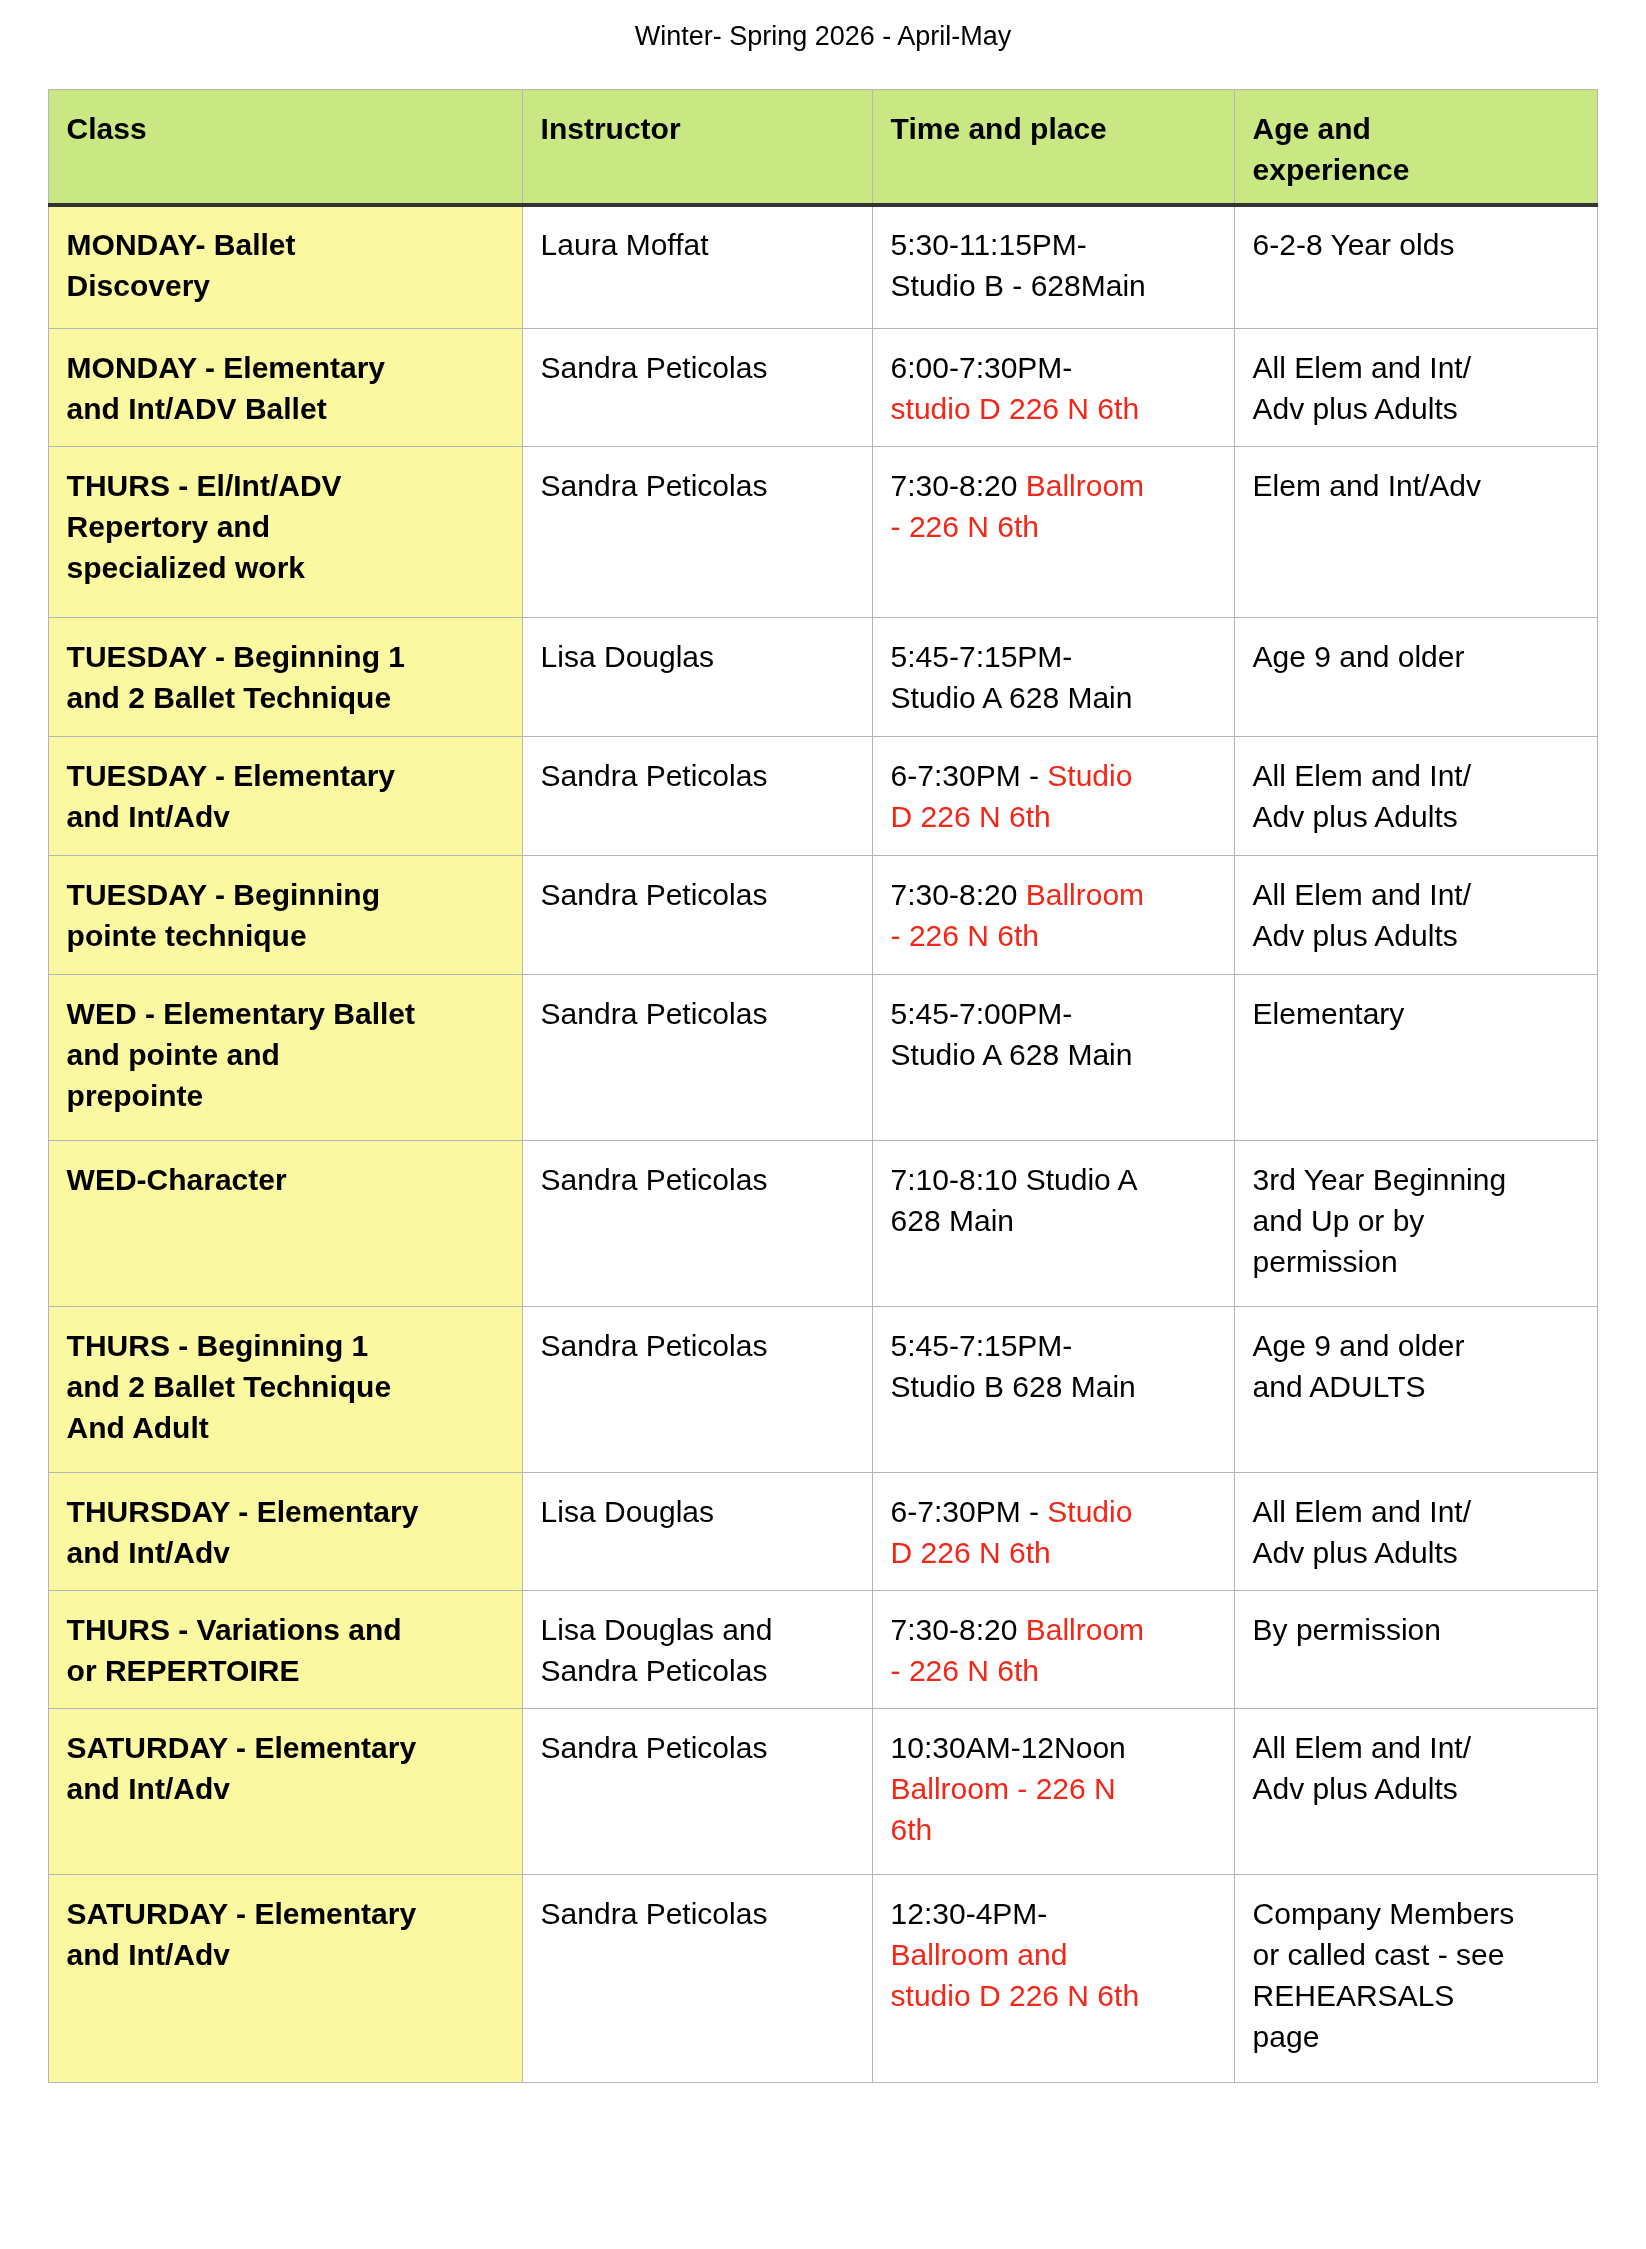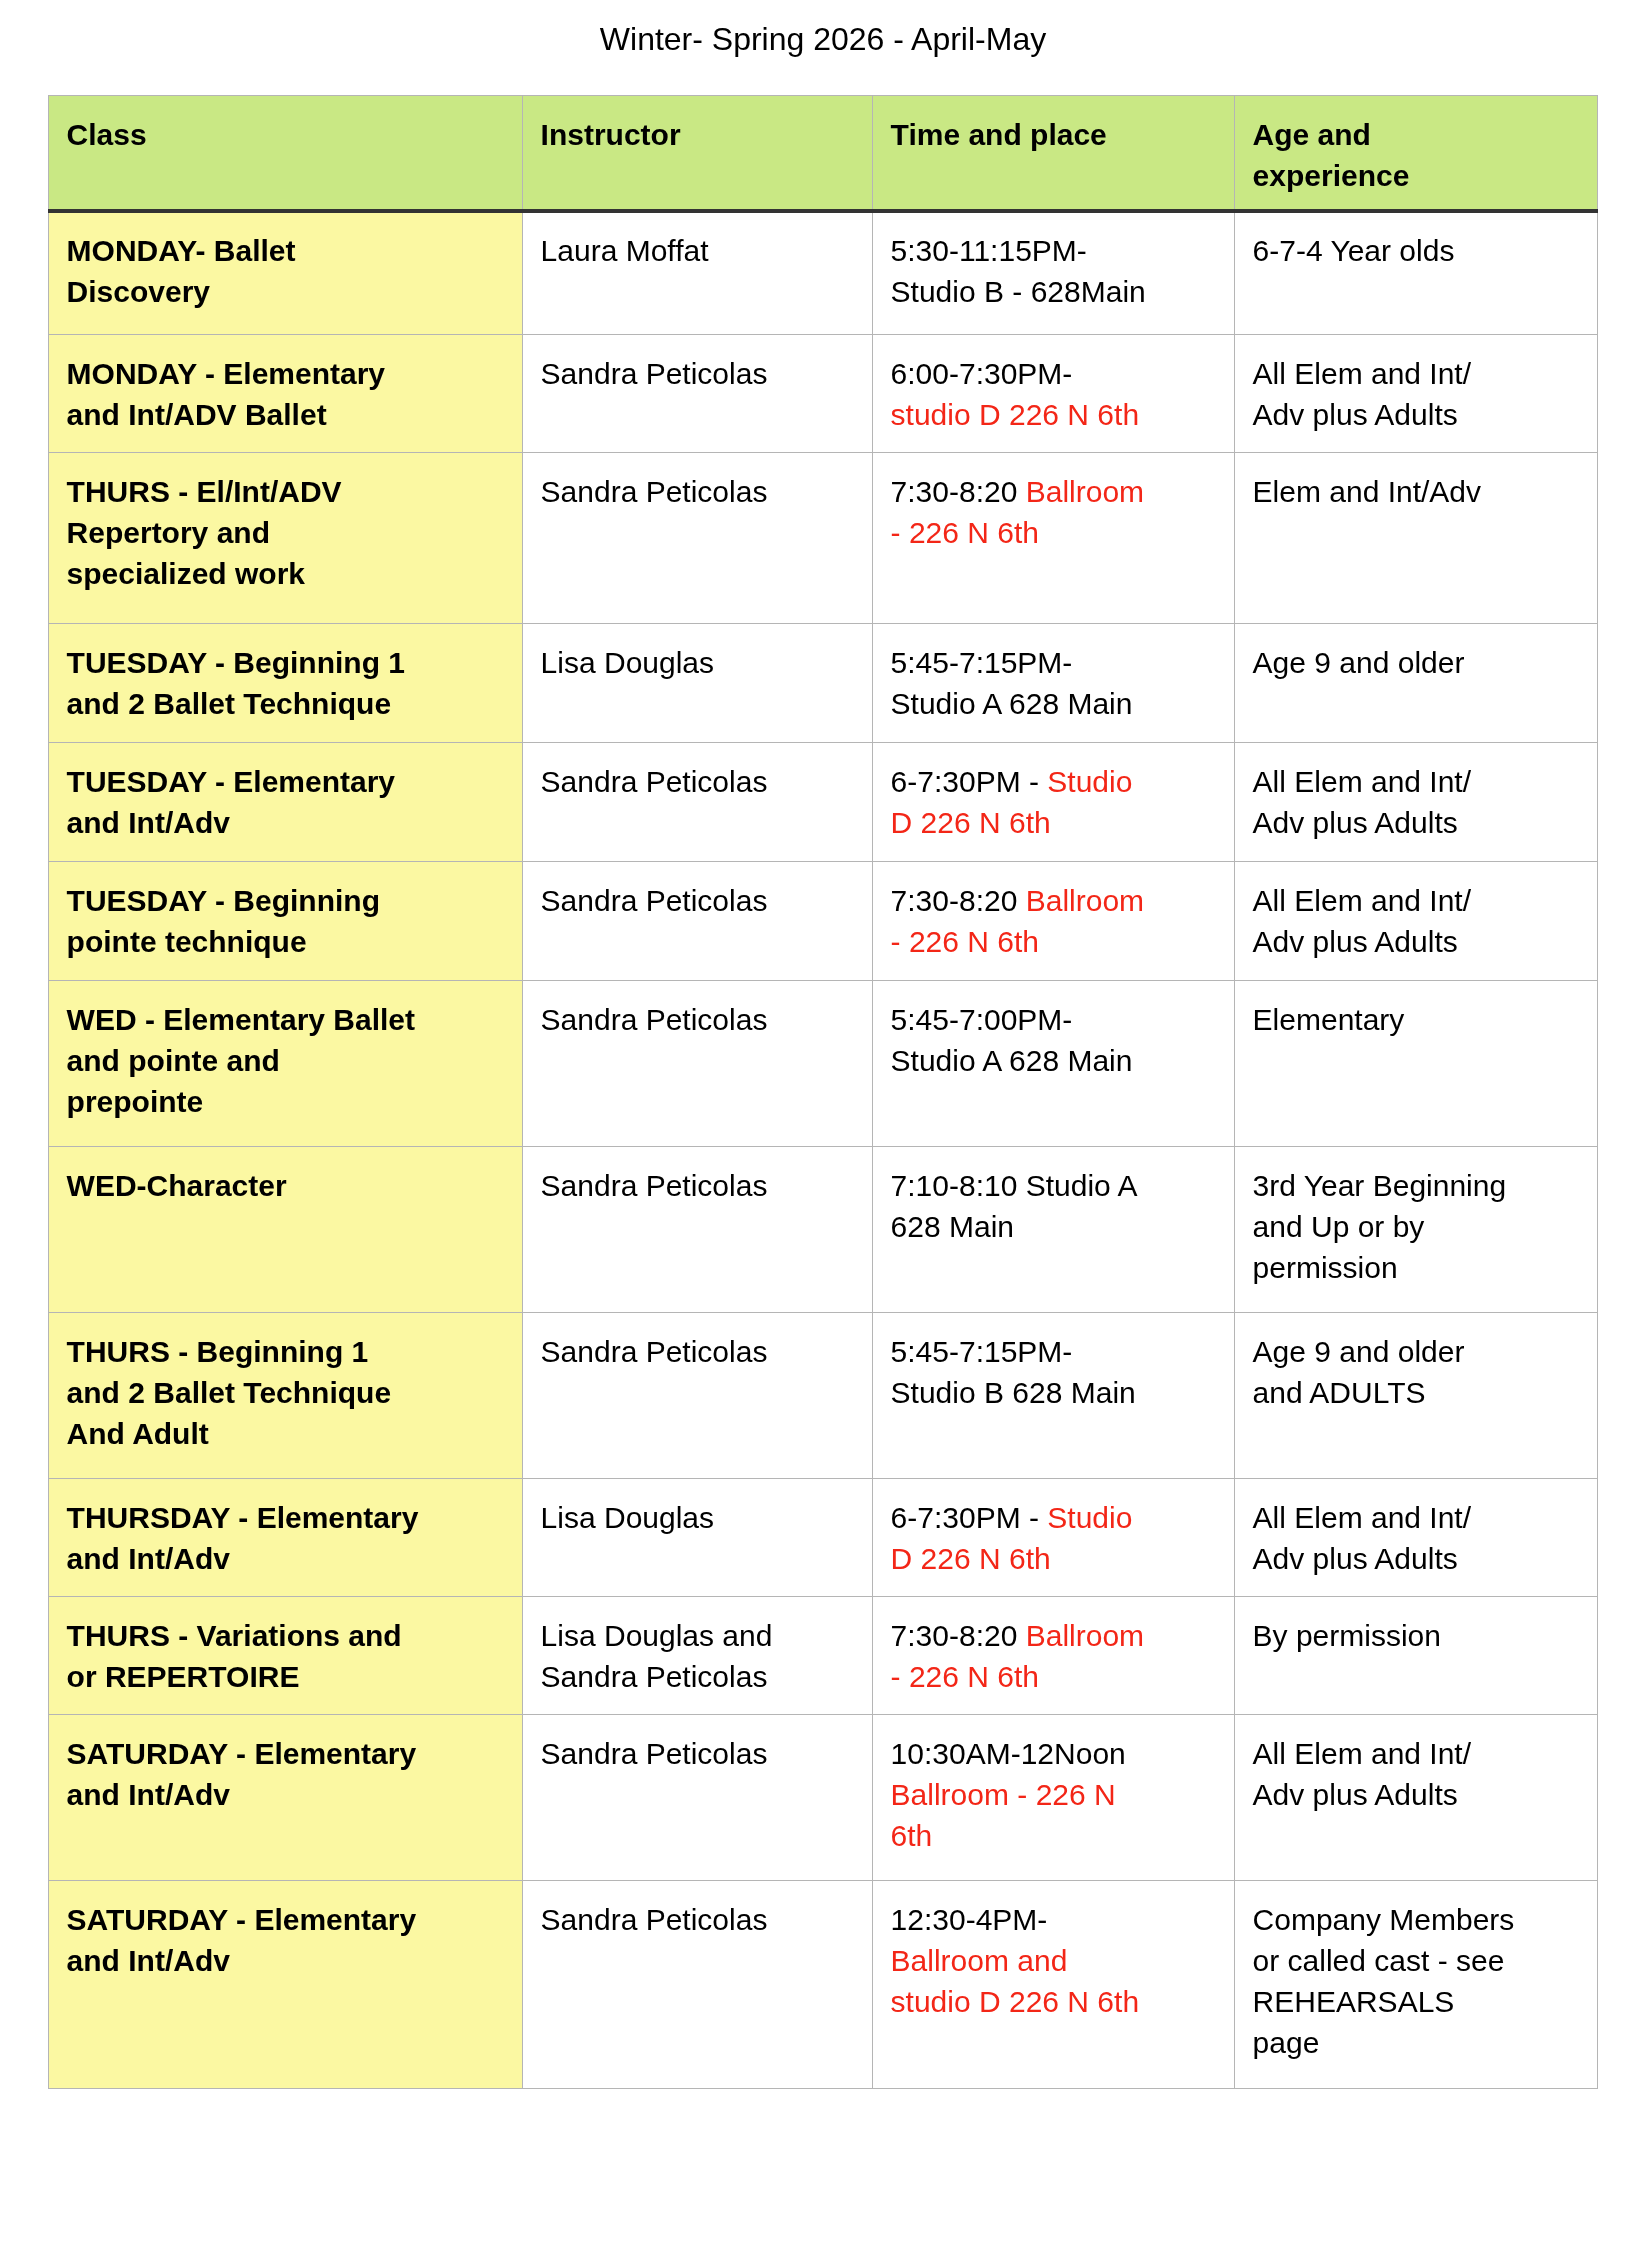--- a/index.html
+++ b/index.html
@@ -4,21 +4,21 @@
 <style>
   html,body{margin:0;padding:0;}
   body{
     width:1646px;height:2250px;
     background:#ffffff;
     color:#000;
     font-family:"Liberation Sans", sans-serif;
     overflow:hidden;
   }
   .page-title{
-    font-size:32px;
+    font-size:27px;
     font-weight:400;
     text-align:center;
     margin:21px 0 37px 0;
     color:#000;
   }
   table.schedule{
     border-collapse:collapse;
     table-layout:fixed;
     width:1548px;
     margin:12px auto;
@@ -72,21 +72,21 @@
 experience</th>
     </tr>
   </thead>
   <tbody>
       <tr style="height: 124px;">
         <td class="class-cell">MONDAY- Ballet
 Discovery</td>
         <td class="instructor-cell">Laura Moffat</td>
         <td class="time-cell"><span>5:30-11:15PM-
 Studio B - 628Main</span></td>
-        <td class="age-cell">6-7-4 Year olds</td>
+        <td class="age-cell">6-2-8 Year olds</td>
       </tr>
       <tr style="height: 118px;">
         <td class="class-cell">MONDAY - Elementary
 and Int/ADV Ballet</td>
         <td class="instructor-cell">Sandra Peticolas</td>
         <td class="time-cell"><span>6:00-7:30PM-
 </span><span class="red">studio D  226 N 6th</span></td>
         <td class="age-cell">All Elem and Int/
 Adv plus Adults</td>
       </tr>

